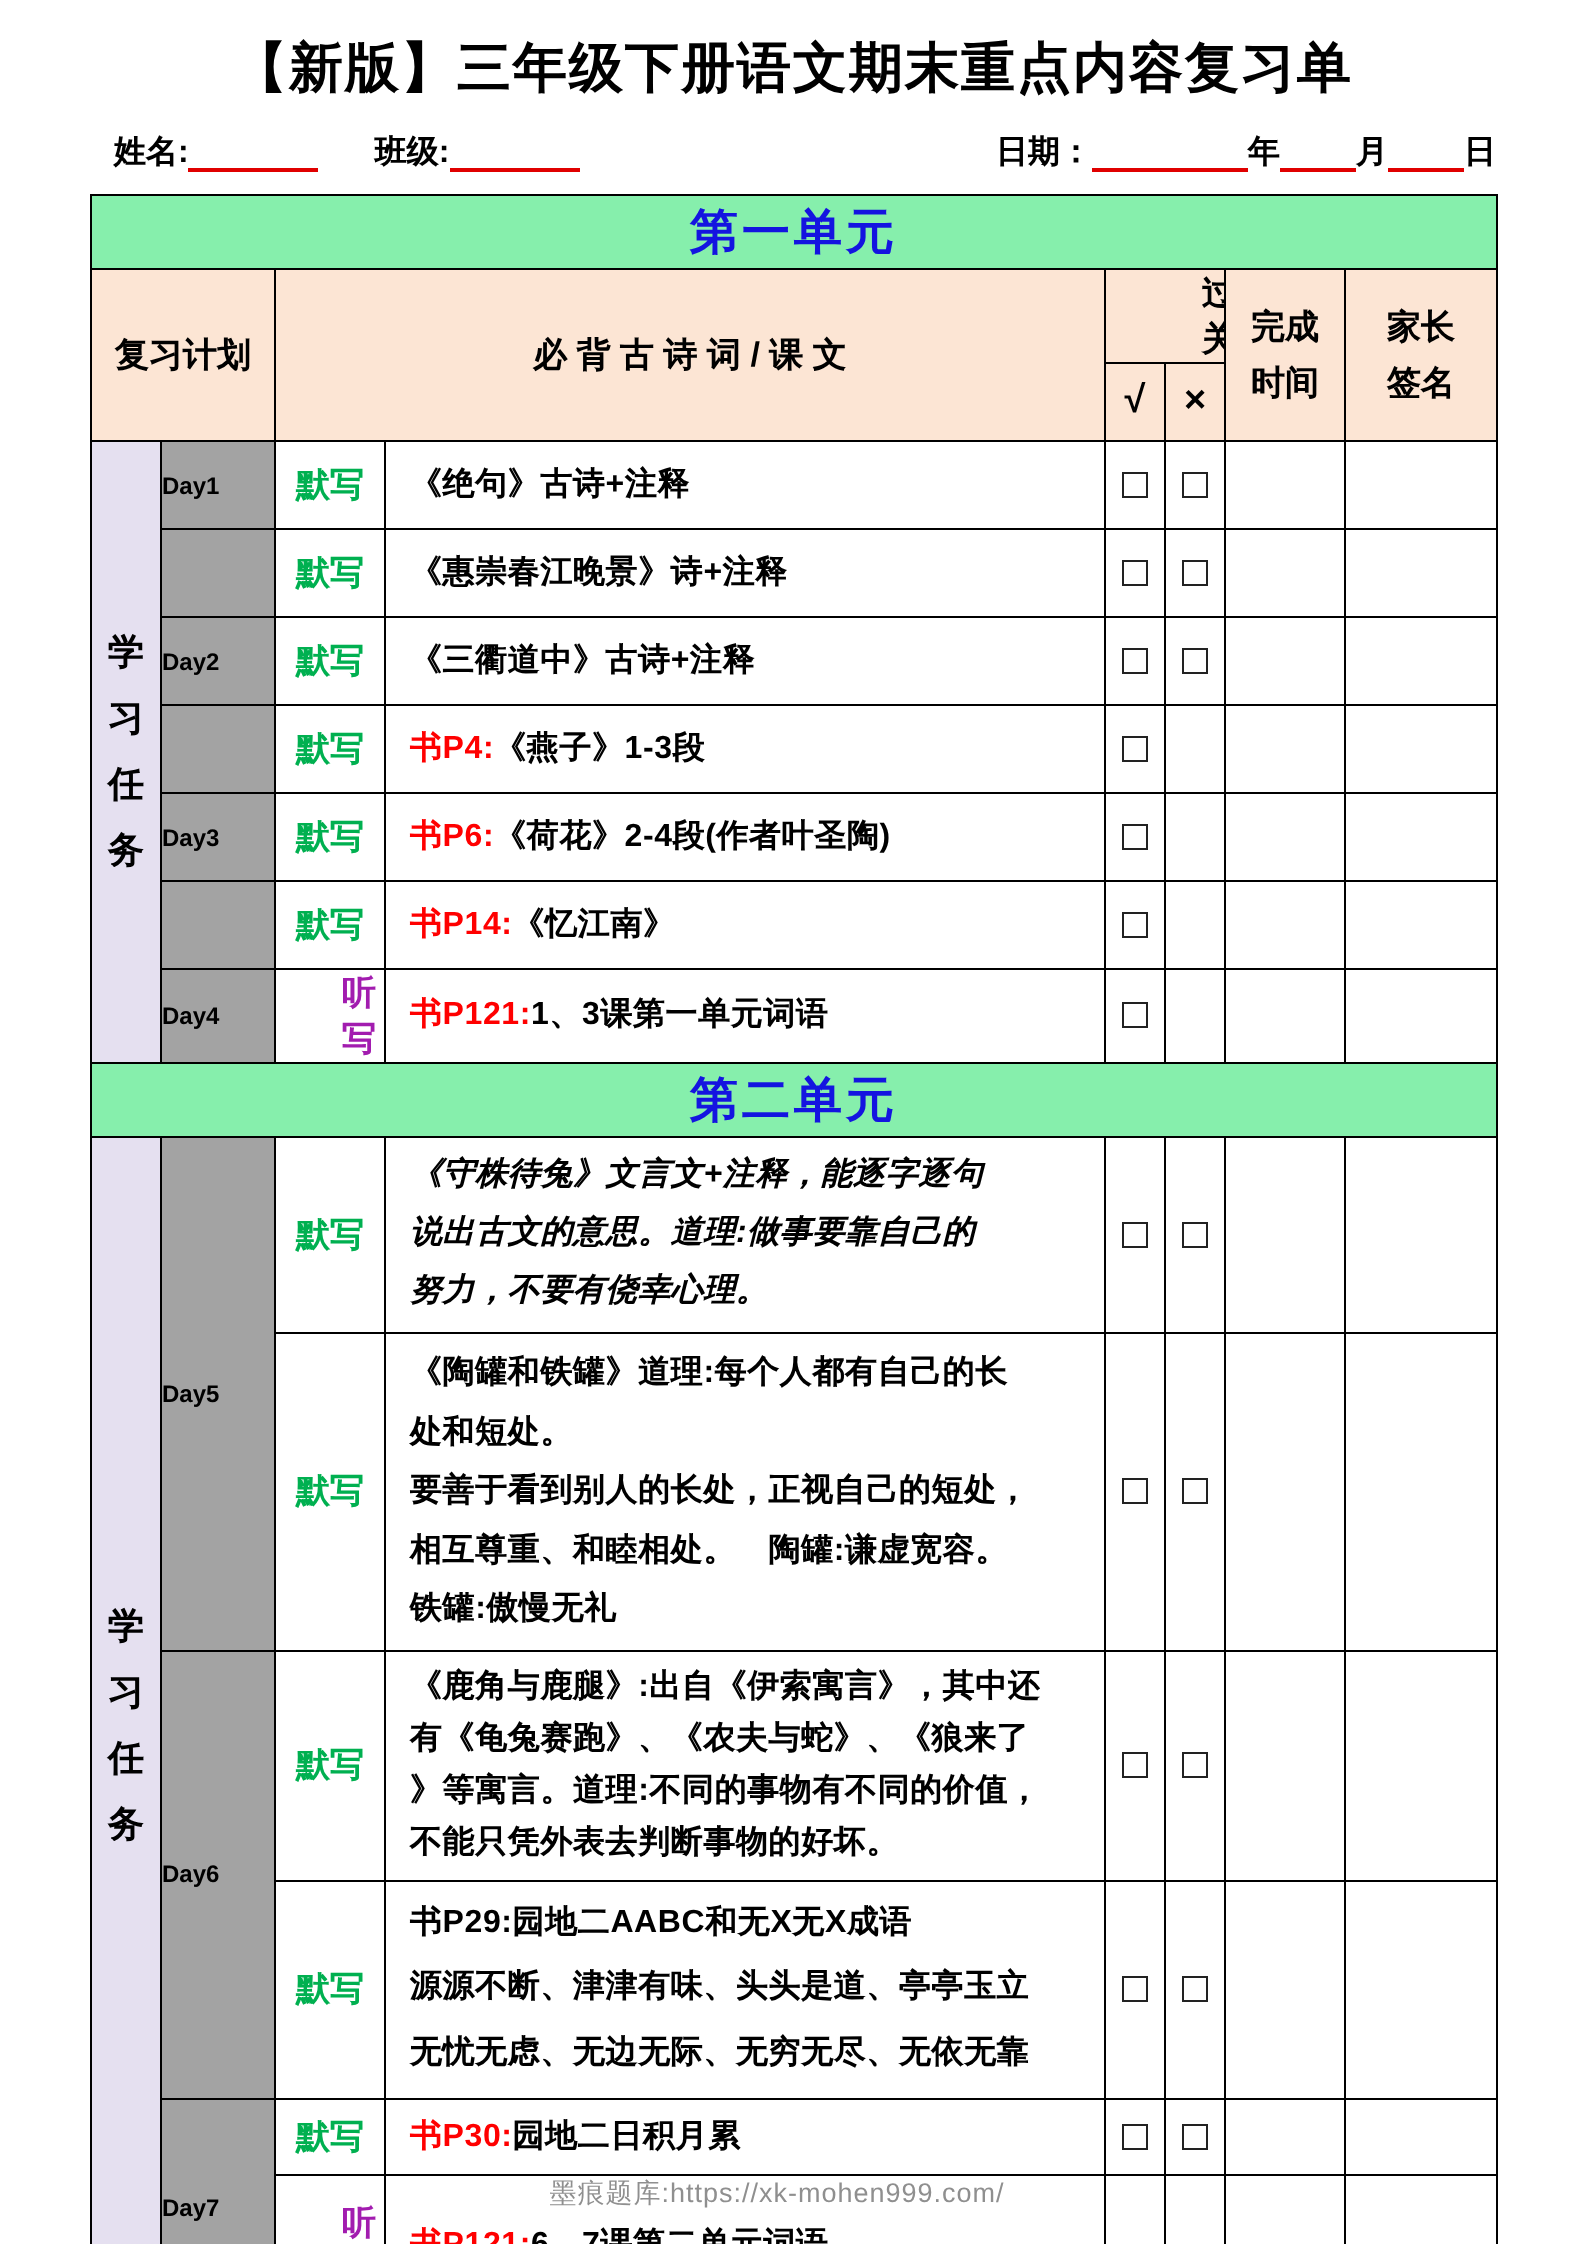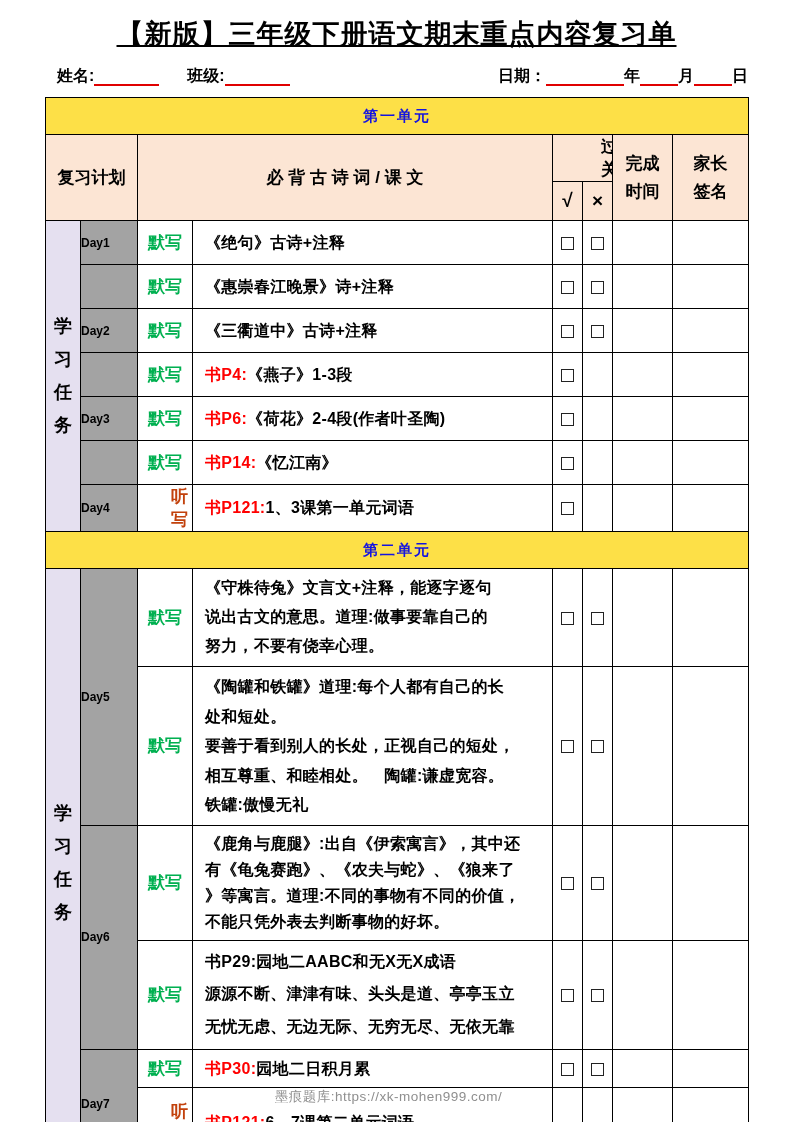--- a/index.html
+++ b/index.html
@@ -3,80 +3,80 @@
 <meta charset="utf-8">
 <style>
   * { margin:0; padding:0; box-sizing:border-box; }
   html,body { background:#ffffff; }
   body {
     width:793px; height:1122px; overflow:hidden; position:relative;
     font-family:"Liberation Sans","DejaVu Sans",sans-serif; color:#000;
   }
   .title {
     text-align:center; font-size:27px; font-weight:900; letter-spacing:1px;
-    padding-top:16px; color:#000;text-decoration:underline;
+    padding-top:16px; color:#000;
   }
   .info-row {
     display:flex; align-items:center;
     margin:14px 45px 10px 57px; font-size:16px; font-weight:700;
   }
   .info-row .lbl { white-space:nowrap; }
   .info-row .gap { margin-left:28px; }
   .blank { display:inline-block; height:18px; border-bottom:2px solid #e00000; }
   .w65 { width:65px; } .w75 { width:78px; } .w38 { width:38px; }
   .spacer { flex:1; }
 
   table {
     border-collapse:collapse; table-layout:fixed;
     margin-left:45px; width:703px;
   }
   td { border:1.5px solid #000; overflow:hidden; }
 
   .unit-title {
-    background:#fde047; color:#1414e0; font-size:15px; font-weight:800;
+    background:#86efac; color:#1414e0; font-size:24px; font-weight:800;
     text-align:center; height:37px; letter-spacing:2px;
   }
   .hdr {
     background:#fce5d4; font-weight:800; font-size:17px; text-align:center;
   }
   .hdr.pass { letter-spacing:6px; height:39px;padding-left:48px; }
   .mark { font-size:19px; font-weight:800; height:39px; }
   .two-line { white-space:pre-line; line-height:1.6; }
 
   .task { background:#e5e0f0; text-align:center; vertical-align:middle; }
   .task .vtext {
     width:1.05em; margin:0 auto; word-break:break-all;
     font-size:18px; font-weight:800; line-height:33px;
   }
   .day {
     background:#a3a3a3; font-size:12px; font-weight:700;
     vertical-align:middle;
   }
   .type { text-align:center; font-size:17px; font-weight:800; vertical-align:middle; }
   .t-green { color:#00b050; }
-  .t-purple { color:#c2410c;padding-left:29px; }
+  .t-purple { color:#a21caf;padding-left:29px; }
 
   .content {
     font-size:16px; font-weight:600; padding:5px 4px 5px 12px;
     vertical-align:middle; letter-spacing:0.3px; line-height:1.7;margin-top:42px;
   }
   .content .pfx { color:#ff0000; font-weight:800; }
   .content .ctext { white-space:pre-line; }
   .lh18  { line-height:1.8; }
   .lh185 { line-height:1.85; }
   .lh165 { line-height:1.62; }
   .lh21  { line-height:2.05; }
 
   .cbox { text-align:center; vertical-align:middle; }
   .box {
     display:inline-block; width:13px; height:13px;
     border:1.7px solid #222; background:#fff; vertical-align:middle;
   }
   .r44 td { height:44px; }
-  .h98  { height:98px; }
+  .h98  { height:98px;font-style:italic; }
   .h155 { height:155px; }
   .h110 { height:110px; }
   .h105 { height:105px; }
   .h37  { height:37px; }
   .h70  { height:70px; }
 
   .watermark {
     position:absolute; left:0; right:16px; bottom:16px; text-align:center;
     color:#8f8f8f; font-size:13.5px; font-weight:400; letter-spacing:0.5px;
     z-index:5; pointer-events:none;

